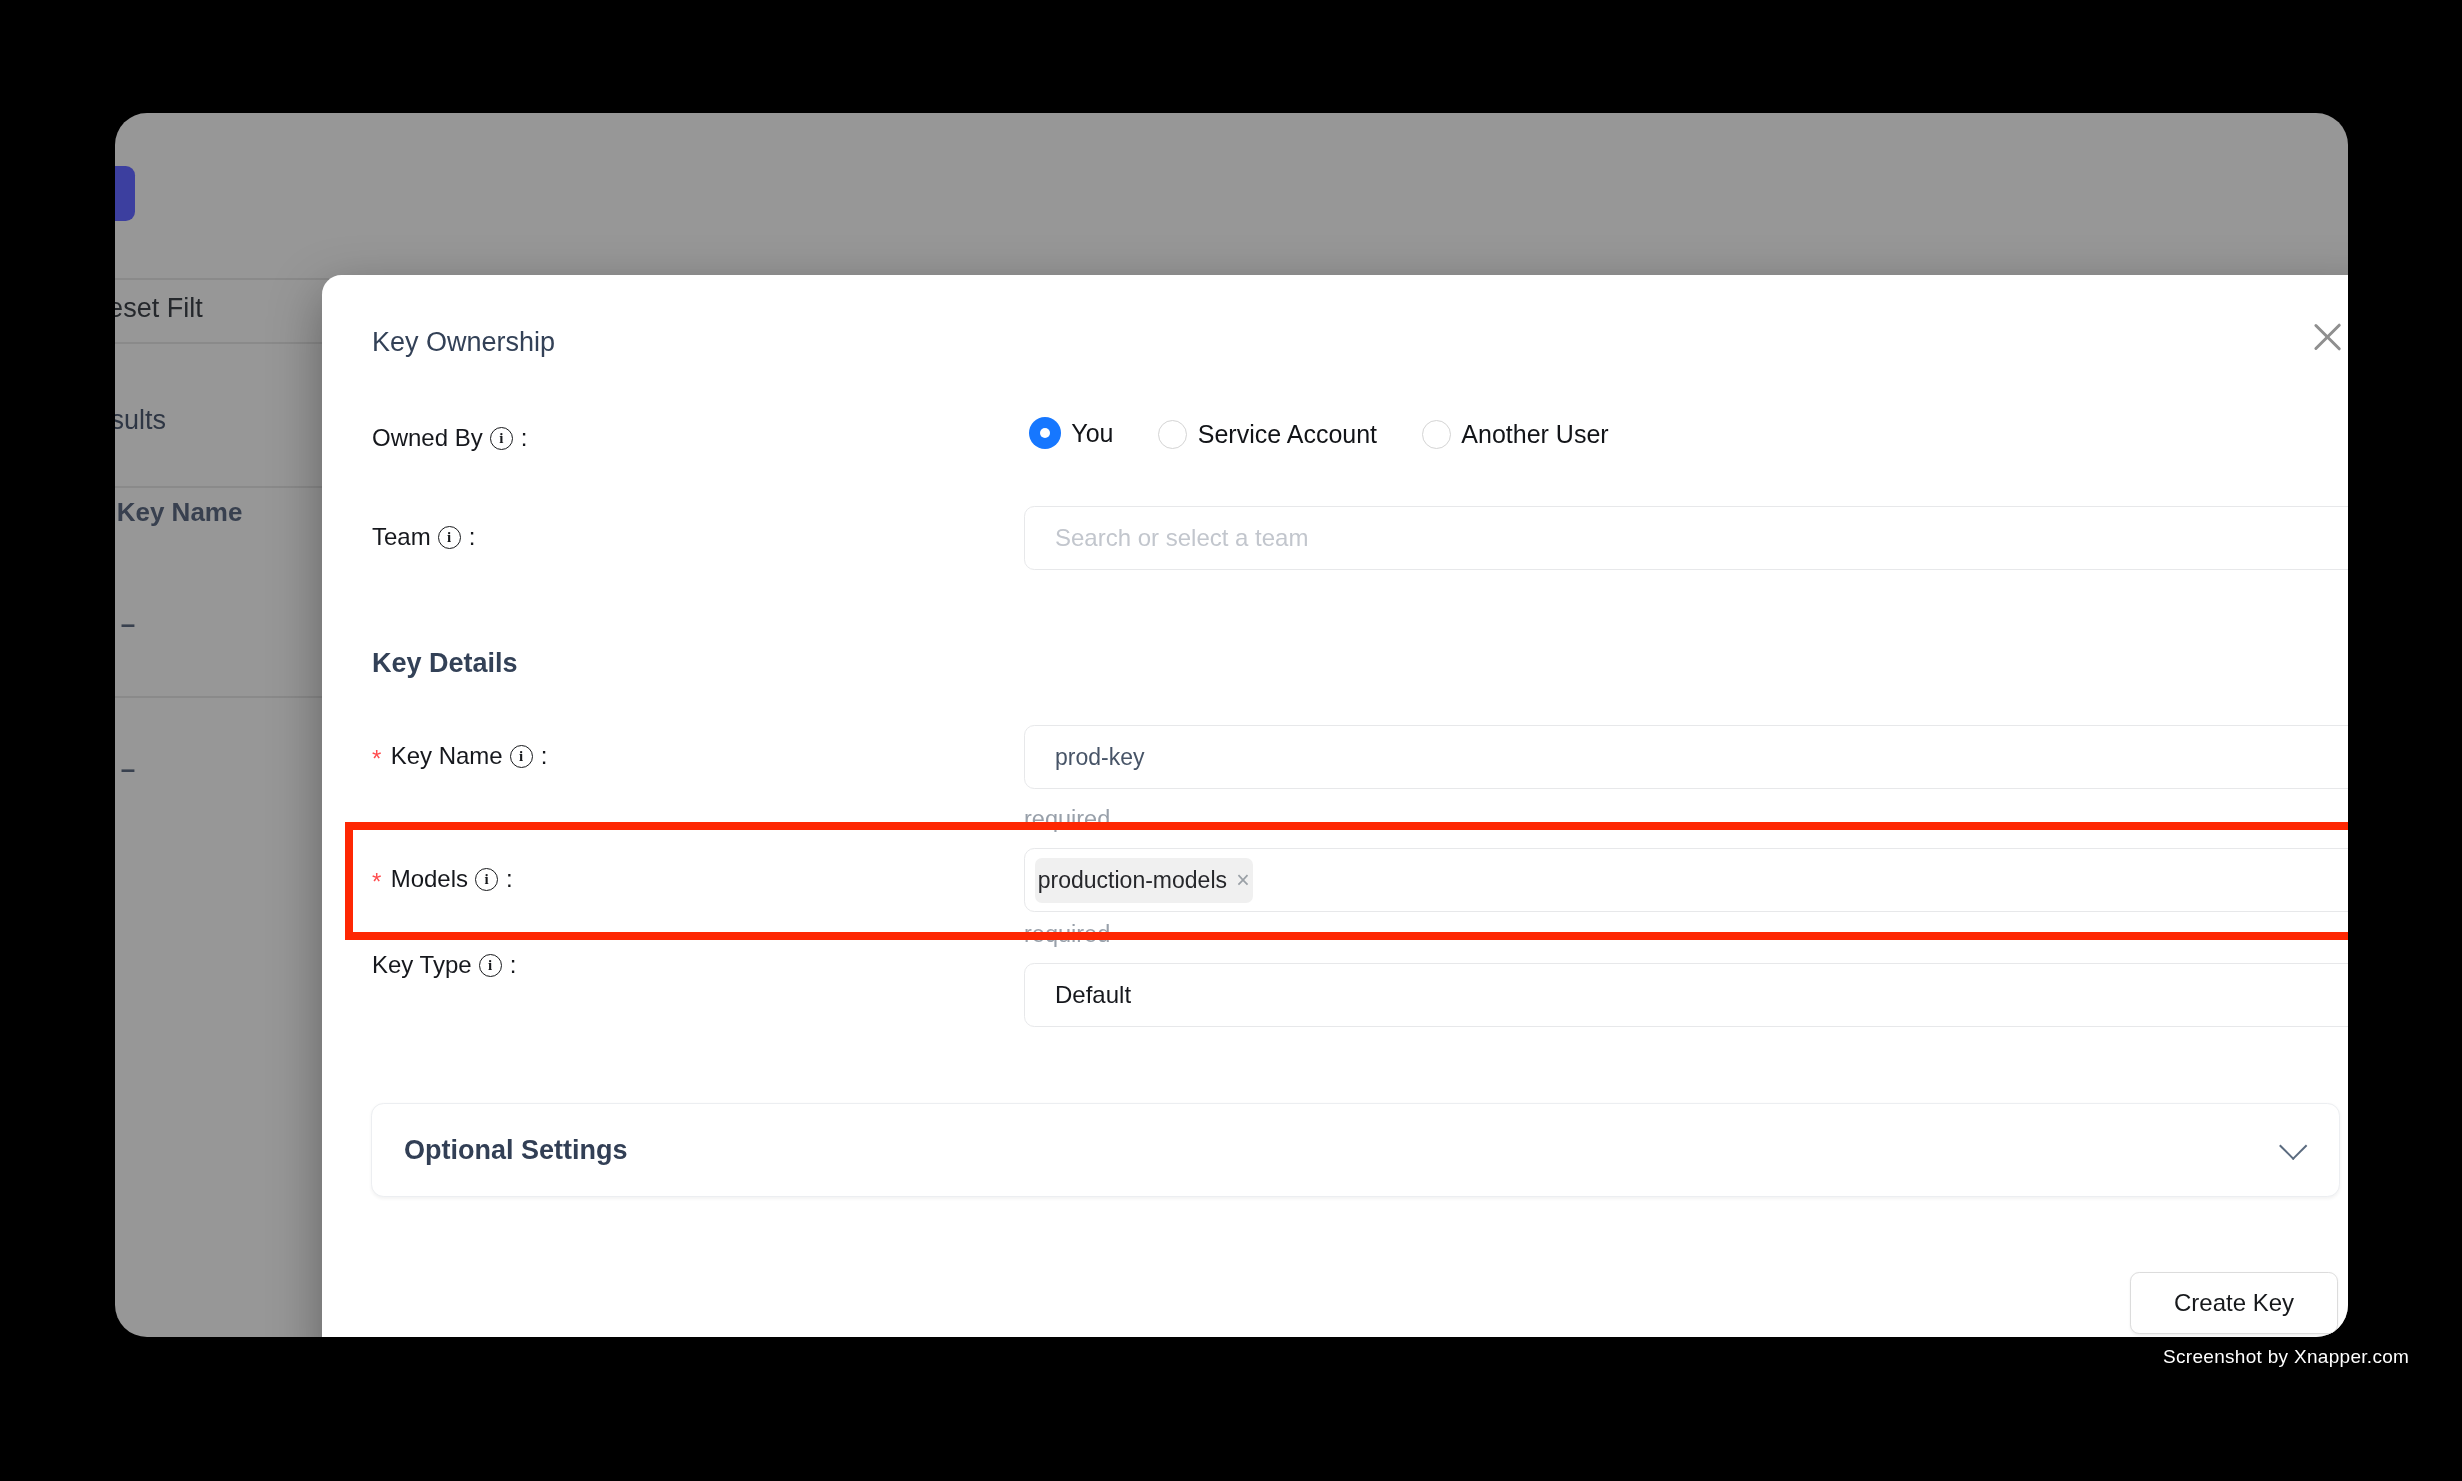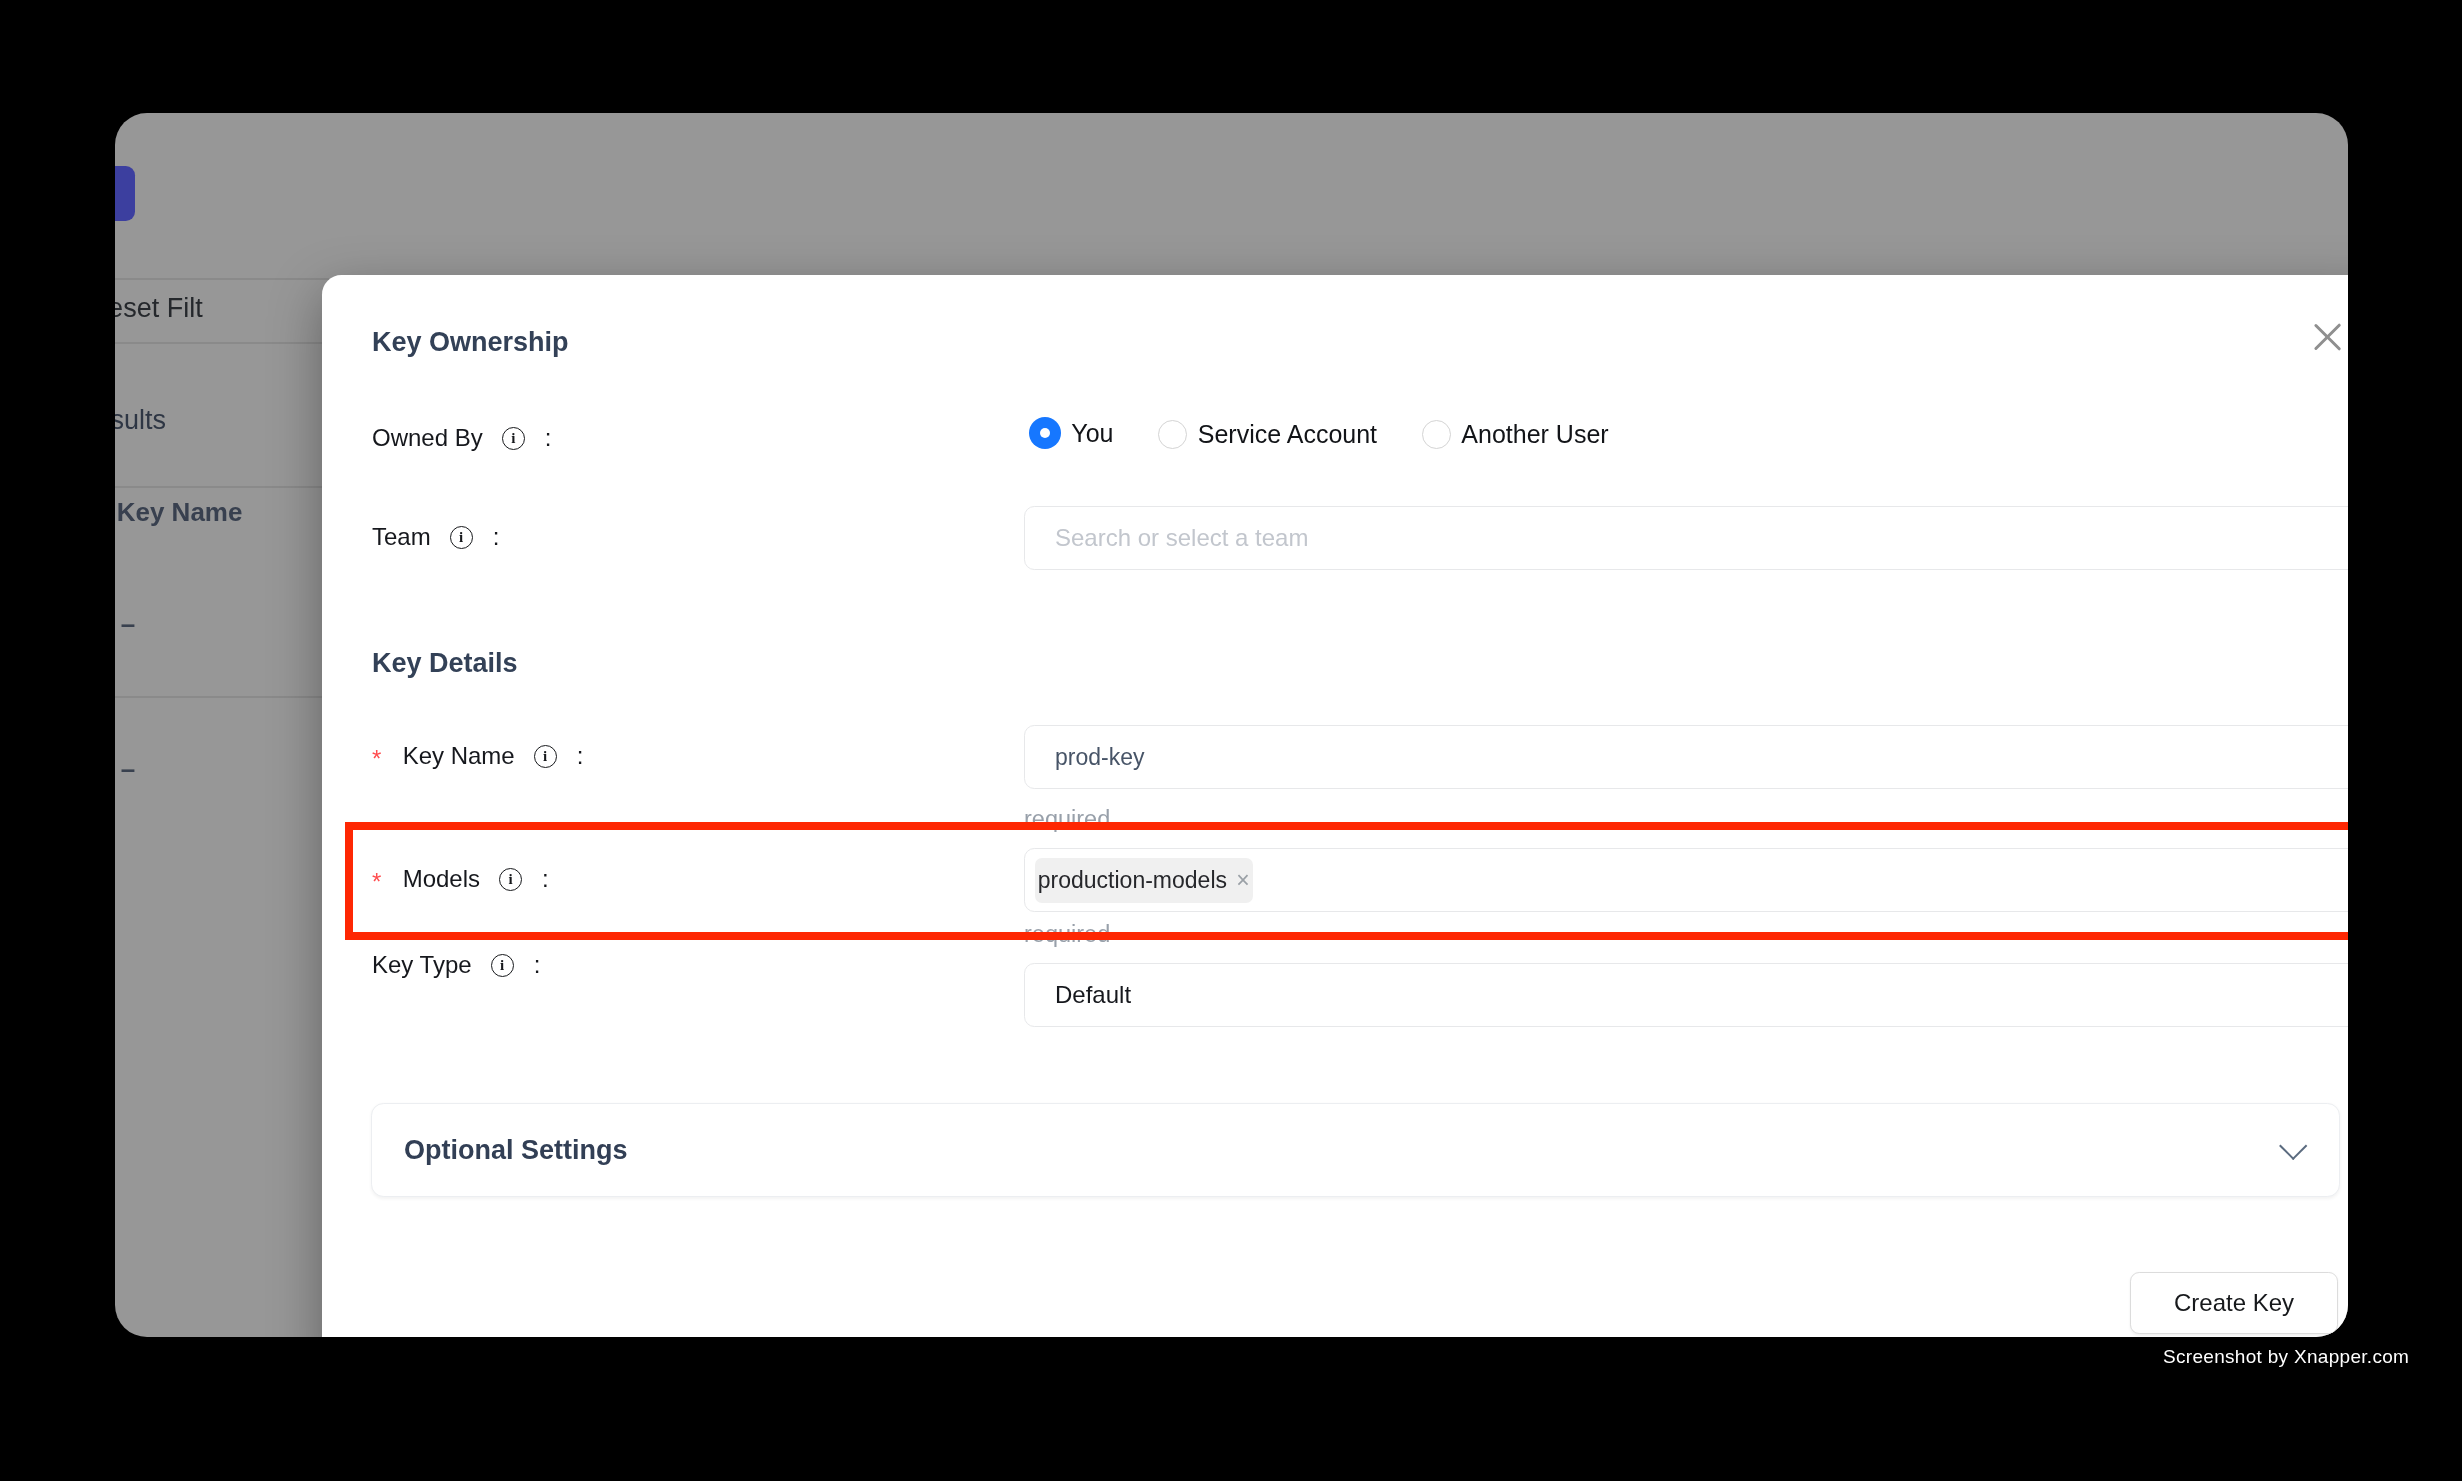--- a/index.html
+++ b/index.html
@@ -13,30 +13,30 @@
                 background:#3c3f9f;border-radius:0 9.2px 9.2px 0;}
   .bg-line{position:absolute;left:0;width:100%;height:1.7px;background:#8a8a8a;}
   .bg-text{position:absolute;color:#2c3442;font-size:27px;line-height:27px;font-weight:500;}
   .bg-th{position:absolute;color:#38404f;font-size:26px;line-height:26px;font-weight:700;}
   .bg-cell{position:absolute;color:#39414f;font-size:26px;line-height:26px;font-weight:600;}
 
   
   .modal{position:absolute;left:207px;top:162px;width:2065px;height:1097px;background:#fff;
          border-radius:19.5px;box-shadow:0 17px 52px rgba(0,0,0,.35);}
   .m-title{position:absolute;left:50px;top:53px;font-size:27px;line-height:29px;
-           font-weight:700;color:#334157;}
+           font-weight:400;color:#334157;}
   .section-h{position:absolute;left:50px;font-size:27px;line-height:29px;font-weight:700;color:#334157;}
 
   .x-icon{position:absolute;right:44px;top:45px;width:33px;height:33px;cursor:pointer;}
   .x-icon::before,.x-icon::after{content:"";position:absolute;left:15.5px;top:-1.1px;width:3.4px;height:36px;
            background:#8f8f8f;border-radius:1.7px;}
   .x-icon::before{transform:rotate(45deg);}
   .x-icon::after{transform:rotate(-45deg);}
 
-  .f-label{position:absolute;left:50px;display:flex;align-items:center;gap:19px;
+  .f-label{position:absolute;left:50px;display:flex;align-items:center;gap:7px;
            font-size:24px;line-height:26px;color:#16181d;}
   .req-star{color:#ff4d4f;font-size:24px;margin-right:2.3px;position:relative;top:3.4px;}
   .info-icon{display:inline-flex;align-items:center;justify-content:center;width:21px;height:21px;
              border:1.7px solid #17191c;border-radius:50%;font-size:15px;line-height:15px;color:#17191c;
              font-family:"Liberation Serif",serif;font-weight:600;}
   .colon{margin-left:1.1px;}
 
   
   .radio-group{position:absolute;left:707px;top:142px;display:flex;align-items:flex-end;gap:45px;}
   .radio-opt{display:flex;align-items:center;gap:10.3px;cursor:pointer;}

